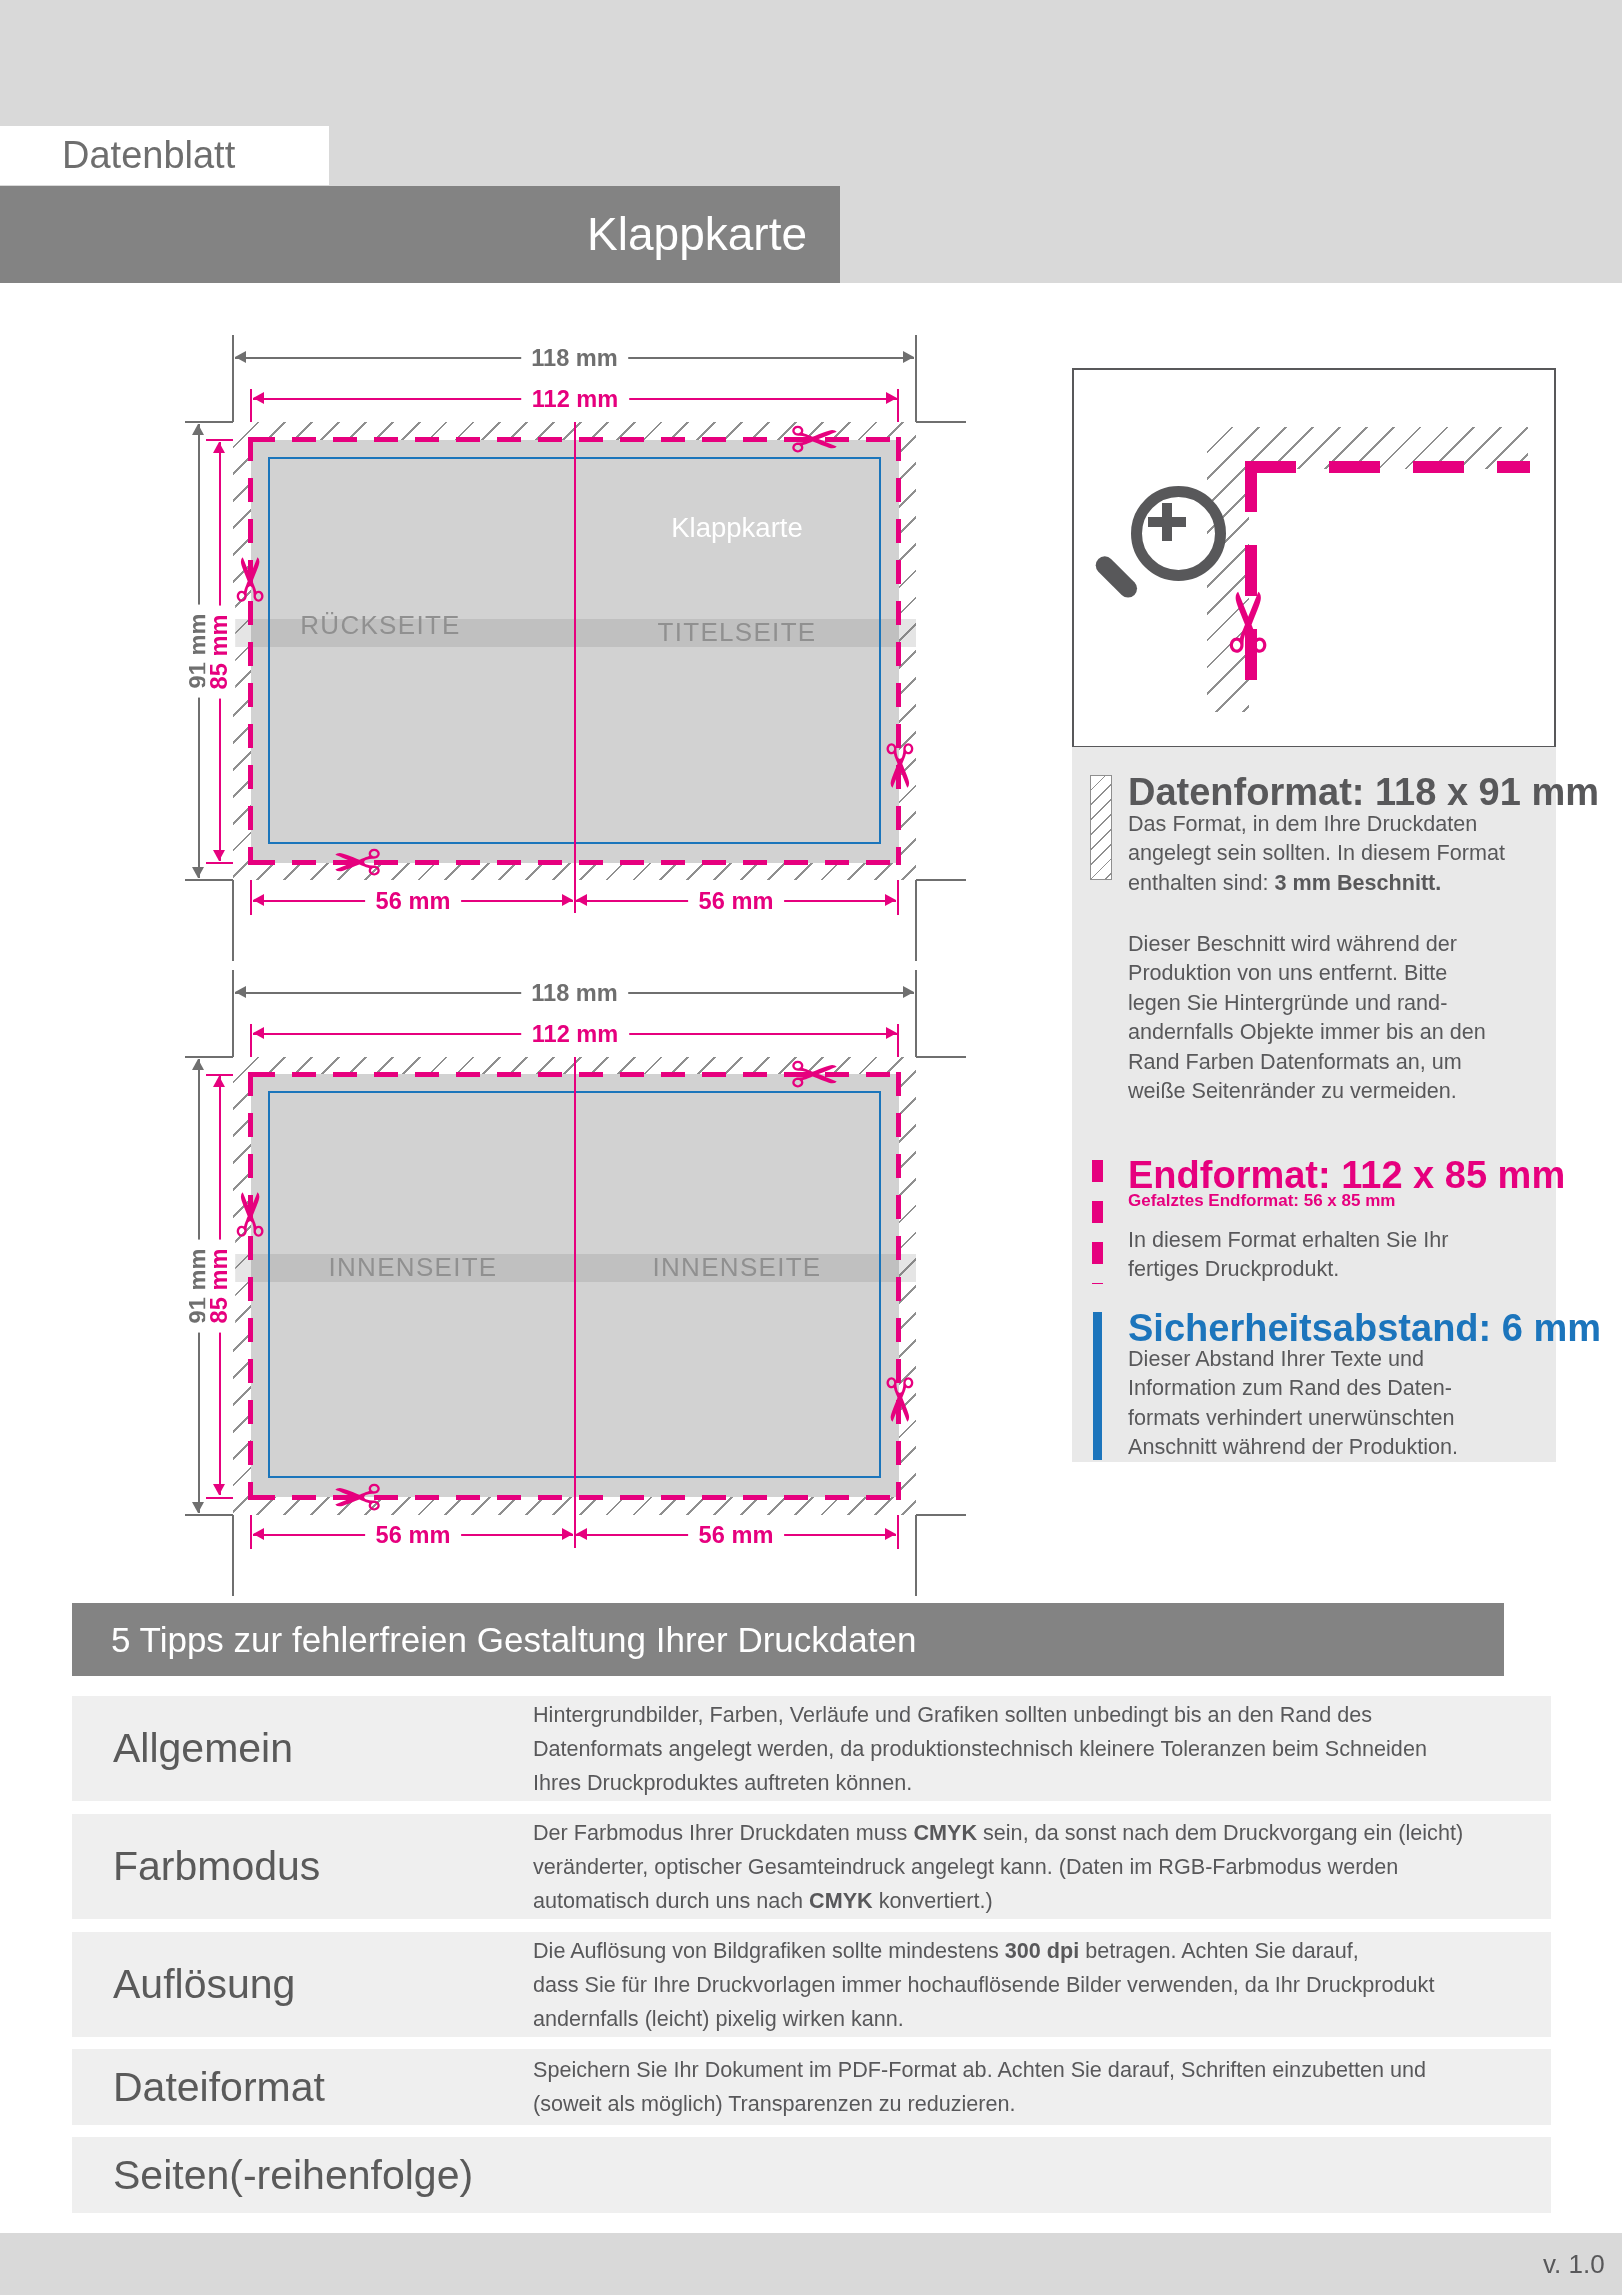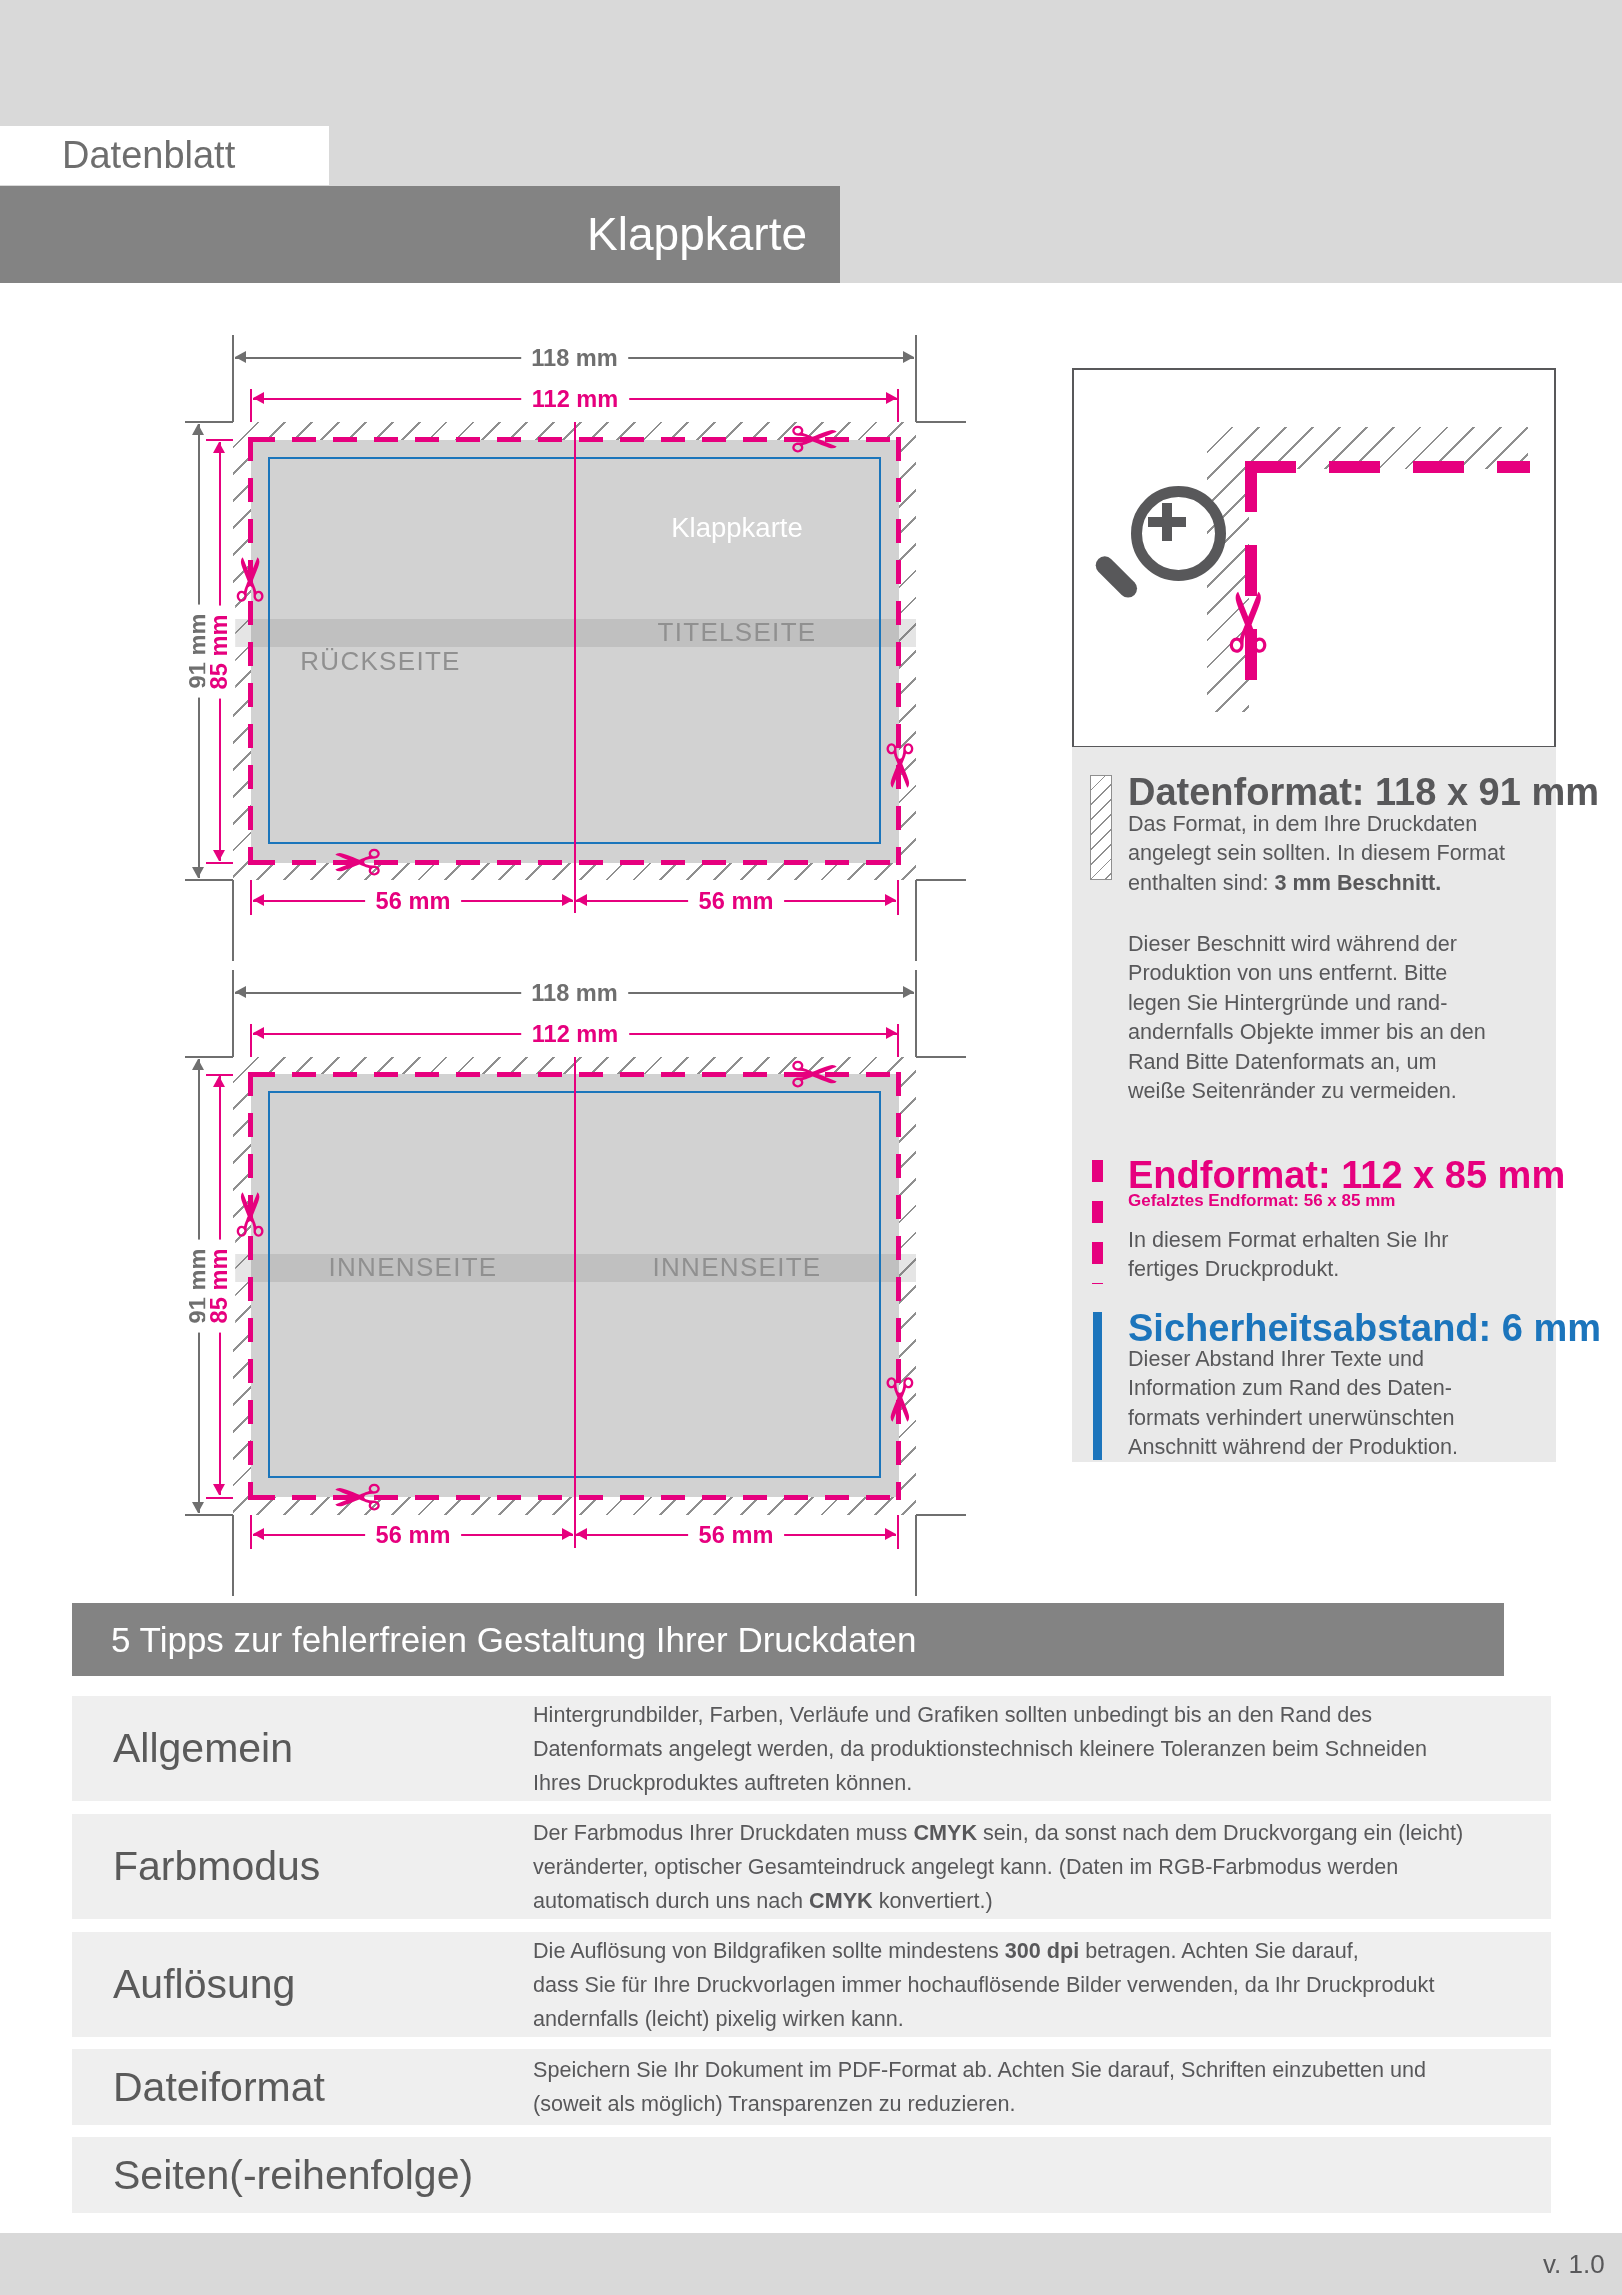--- a/index.html
+++ b/index.html
@@ -116,21 +116,21 @@
     <div class="abs hatch" style="left:233px;top:422px;width:683px;height:458px;"></div>
     <div class="abs card-fill" style="left:251px;top:440px;width:648px;height:423px;"></div>
     <div class="abs mid-band" style="left:233px;top:619px;width:683px;height:27.5px;"></div>
     <div class="abs safety" style="left:268px;top:457px;width:609px;height:383px;"></div>
     <div class="abs trim-h" style="left:251px;top:437px;width:648px;"></div>
     <div class="abs trim-h" style="left:251px;top:860px;width:648px;"></div>
     <div class="abs trim-v" style="left:248px;top:437px;height:428px;"></div>
     <div class="abs trim-v" style="left:896px;top:437px;height:428px;"></div>
     <div class="abs foldline" style="left:574px;top:422px;height:458px;"></div>
     <div class="abs watermark" style="left:575px;top:512px;width:324px;">Klappkarte</div>
-    <div class="abs panel-lbl" style="left:251px;top:648px;width:259px;line-height:27.5px;">RÜCKSEITE</div>
+    <div class="abs panel-lbl" style="left:251px;top:612px;width:259px;line-height:27.5px;">RÜCKSEITE</div>
     <div class="abs panel-lbl" style="left:575px;top:619px;width:324px;line-height:27.5px;">TITELSEITE</div>
 
     <div class="abs scissors" style="left:815px;top:440px;">✂</div>
     <div class="abs scissors" style="left:251px;top:579px;transform:translate(-50%,-50%) rotate(-90deg);">✂</div>
     <div class="abs scissors" style="left:357px;top:863px;transform:translate(-50%,-50%) scaleX(-1);">✂</div>
     <div class="abs scissors" style="left:899px;top:766px;transform:translate(-50%,-50%) rotate(90deg);">✂</div>
 
     <div class="abs dimh dark" style="left:235px;top:357px;width:679px;">
       <i class="tl"></i>
         <i class="ln"></i>
@@ -258,21 +258,21 @@
   <div class="abs leg-text" style="left:1128px;top:809px;">
       <div>Das Format, in dem Ihre Druckdaten</div>
       <div>angelegt sein sollten. In diesem Format</div>
       <div>enthalten sind: <b>3 mm Beschnitt.</b></div>
     </div>
   <div class="abs leg-text" style="left:1128px;top:929px;">
       <div>Dieser Beschnitt wird während der</div>
       <div>Produktion von uns entfernt. Bitte</div>
       <div>legen Sie Hintergründe und rand-</div>
       <div>andernfalls Objekte immer bis an den</div>
-      <div>Rand Bitte Datenformats an, um</div>
+      <div>Rand Farben Datenformats an, um</div>
       <div>weiße Seitenränder zu vermeiden.</div>
     </div>
 
   <div class="abs dash-icon" style="left:1092px;top:1160px;"></div>
   <div class="abs leg-title pink-t" style="left:1128px;top:1154px;">Endformat: 112 x 85 mm</div>
   <div class="abs leg-sub" style="left:1128px;top:1191px;">Gefalztes Endformat: 56 x 85 mm</div>
   <div class="abs leg-text" style="left:1128px;top:1225px;">
       <div>In diesem Format erhalten Sie Ihr</div>
       <div>fertiges Druckprodukt.</div>
     </div>

